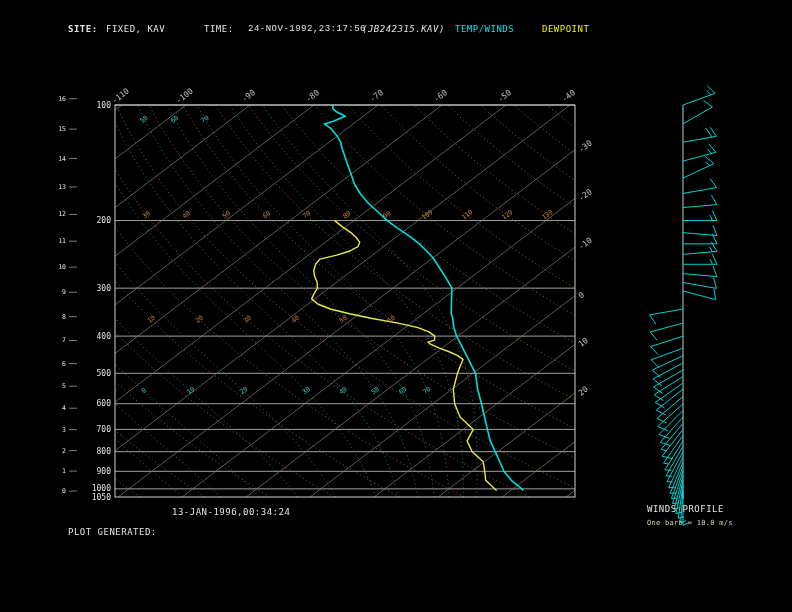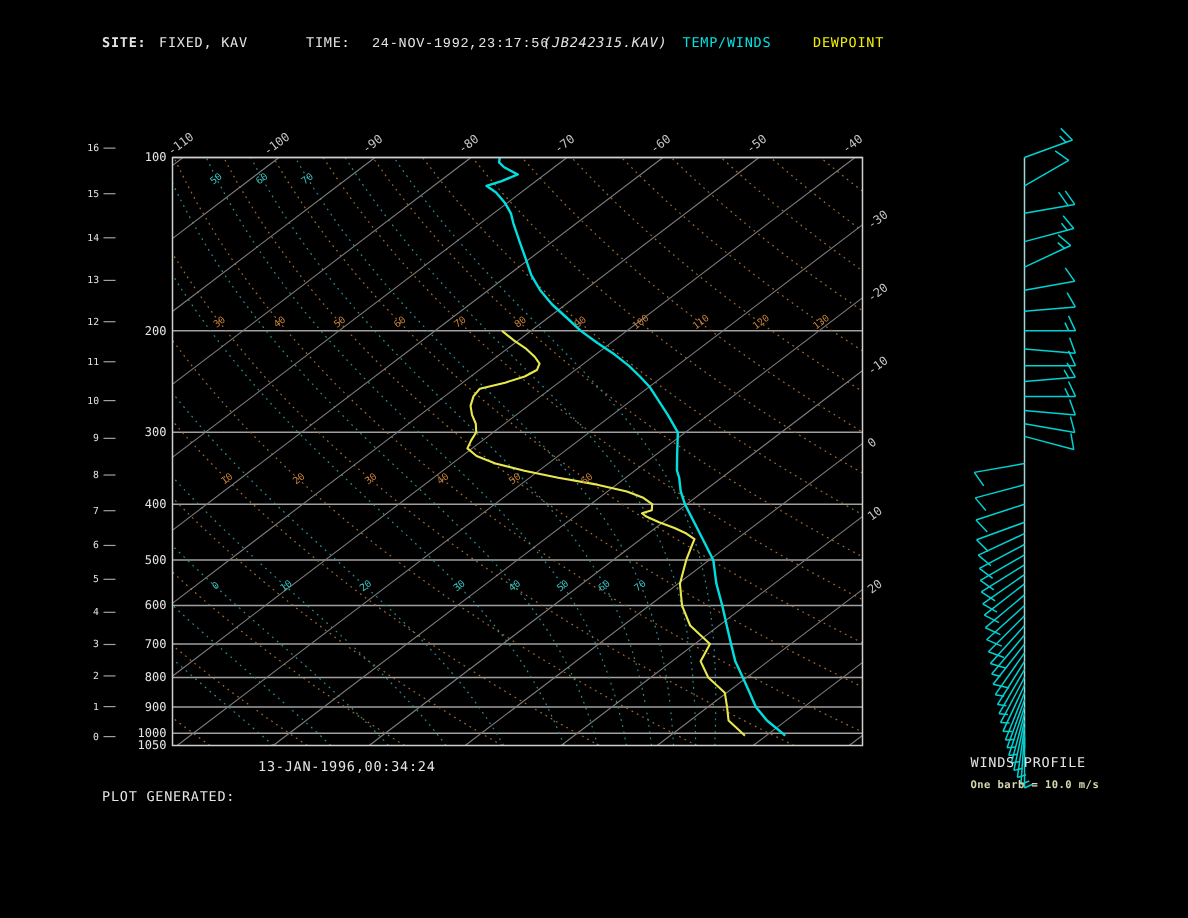--- a/index.html
+++ b/index.html
@@ -2,21 +2,21 @@
 <html><head>
 <meta charset="utf-8">
 <style>
   html,body{margin:0;padding:0;background:#000;}
   #screen{position:relative;width:792px;height:612px;background:#000;overflow:hidden;
           font-family:"DejaVu Sans Mono",monospace;}
   #skewt{position:absolute;left:0;top:0;}
   .lbl{position:absolute;font-size:9px;letter-spacing:0.5px;color:#e4e4e4;white-space:pre;}
   .cyan{color:#00e4e4;}
   .yellow{color:#f0f000;}
-  .small{font-size:7px;letter-spacing:0.3px;color:#d8d8b0;font-weight:bold;}
+  .small{font-size:7px;letter-spacing:0.3px;color:#d8d8b0;}
   svg text{font-family:"DejaVu Sans Mono",monospace;}
 </style>
 </head>
 <body>
 
 <div id="screen">
 
   <svg id="skewt" width="792" height="612">
       <defs>
         <clipPath id="pc">

